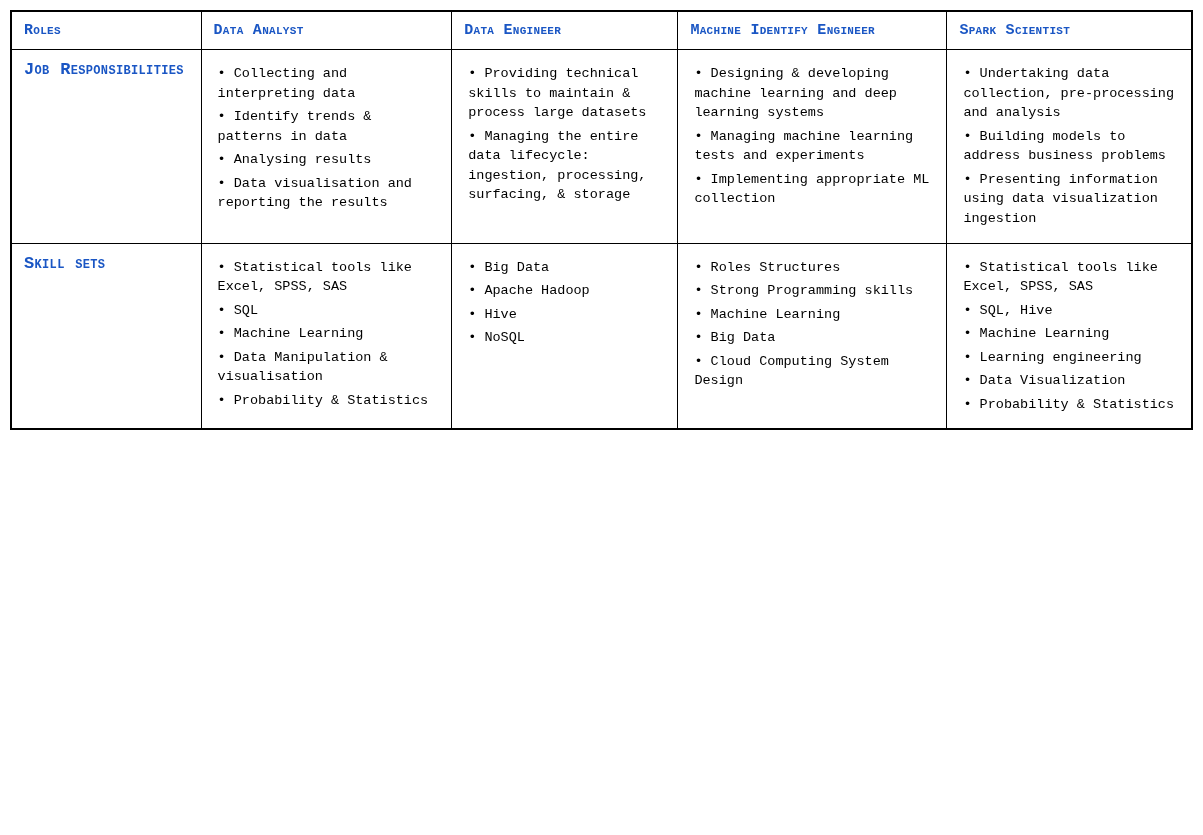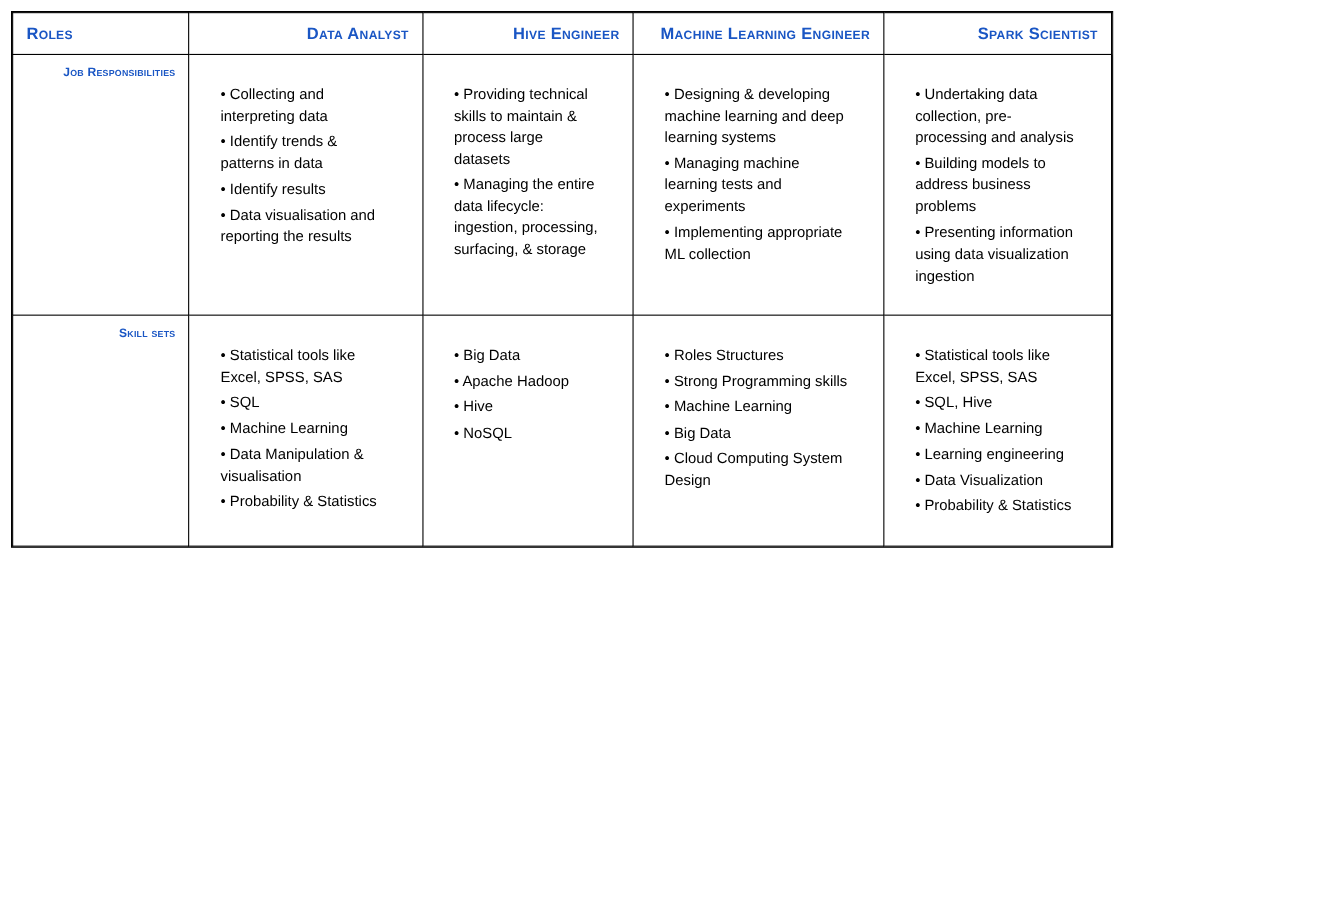--- a/index.html
+++ b/index.html
@@ -10,71 +10,72 @@
 
     body {
       background: #ffffff;
       font-family: Arial, sans-serif;
       font-size: 14px;
       color: #000000;
       padding: 10px;
     }
 
     .table-container {
-      width: 1002px;
+      width: 1183px;
       border-collapse: collapse;
       border: 1.5px solid #000;
+      font-family: Liberation Mono, monospace;
     }
 
     table {
       width: 100%;
       border-collapse: collapse;
     }
 
     th, td {
       border: 1.5px solid #000;
       padding: 10px 12px;
       vertical-align: top;
     }
 
     th {
-      text-align: right;
+      text-align: left;
       font-weight: bold;
       font-variant: small-caps;
       color: #1a56c4;
       font-size: 15px;
       letter-spacing: 0.02em;
       background: #ffffff;
     }
 
     th.roles-header {
       text-align: left;
     }
 
     td.row-label {
       font-weight: bold;
       font-variant: small-caps;
       color: #1a56c4;
-      font-size: 11px;
+      font-size: 17px;
       letter-spacing: 0.02em;
       vertical-align: top;
-      text-align: right;
+      text-align: left;
       width: 155px;
     }
 
     td.content-cell {
       font-size: 13.5px;
       color: #000;
       line-height: 1.45;
     }
 
     .bullet-list {
       list-style: none;
       padding: 0;
-      margin: 16px;
+      margin: 4px;
     }
 
     .bullet-list li {
       margin-bottom: 4px;
       padding-left: 0;
     }
 
     .bullet-list li::before {
       content: "• ";
       color: #000;
@@ -95,33 +96,33 @@
       <col class="col-roles">
       <col class="col-da">
       <col class="col-de">
       <col class="col-mle">
       <col class="col-ds">
     </colgroup>
     <thead>
       <tr>
         <th class="roles-header">Roles</th>
         <th>Data Analyst</th>
-        <th>Hive Engineer</th>
-        <th>Machine Learning Engineer</th>
+        <th>Data Engineer</th>
+        <th>Machine Identify Engineer</th>
         <th>Spark Scientist</th>
       </tr>
     </thead>
     <tbody id="table-body">
     <tr>
           <td class="row-label">Job Responsibilities</td>
           <td class="content-cell">
             <ul class="bullet-list">
               <li>Collecting and interpreting data</li>
               <li>Identify trends &amp; patterns in data</li>
-              <li>Identify results</li>
+              <li>Analysing results</li>
               <li>Data visualisation and reporting the results</li>
             </ul>
           </td>
           <td class="content-cell">
             <ul class="bullet-list">
               <li>Providing technical skills to maintain &amp; process large datasets</li>
               <li>Managing the entire data lifecycle: ingestion, processing, surfacing, &amp; storage</li>
             </ul>
           </td>
           <td class="content-cell">

